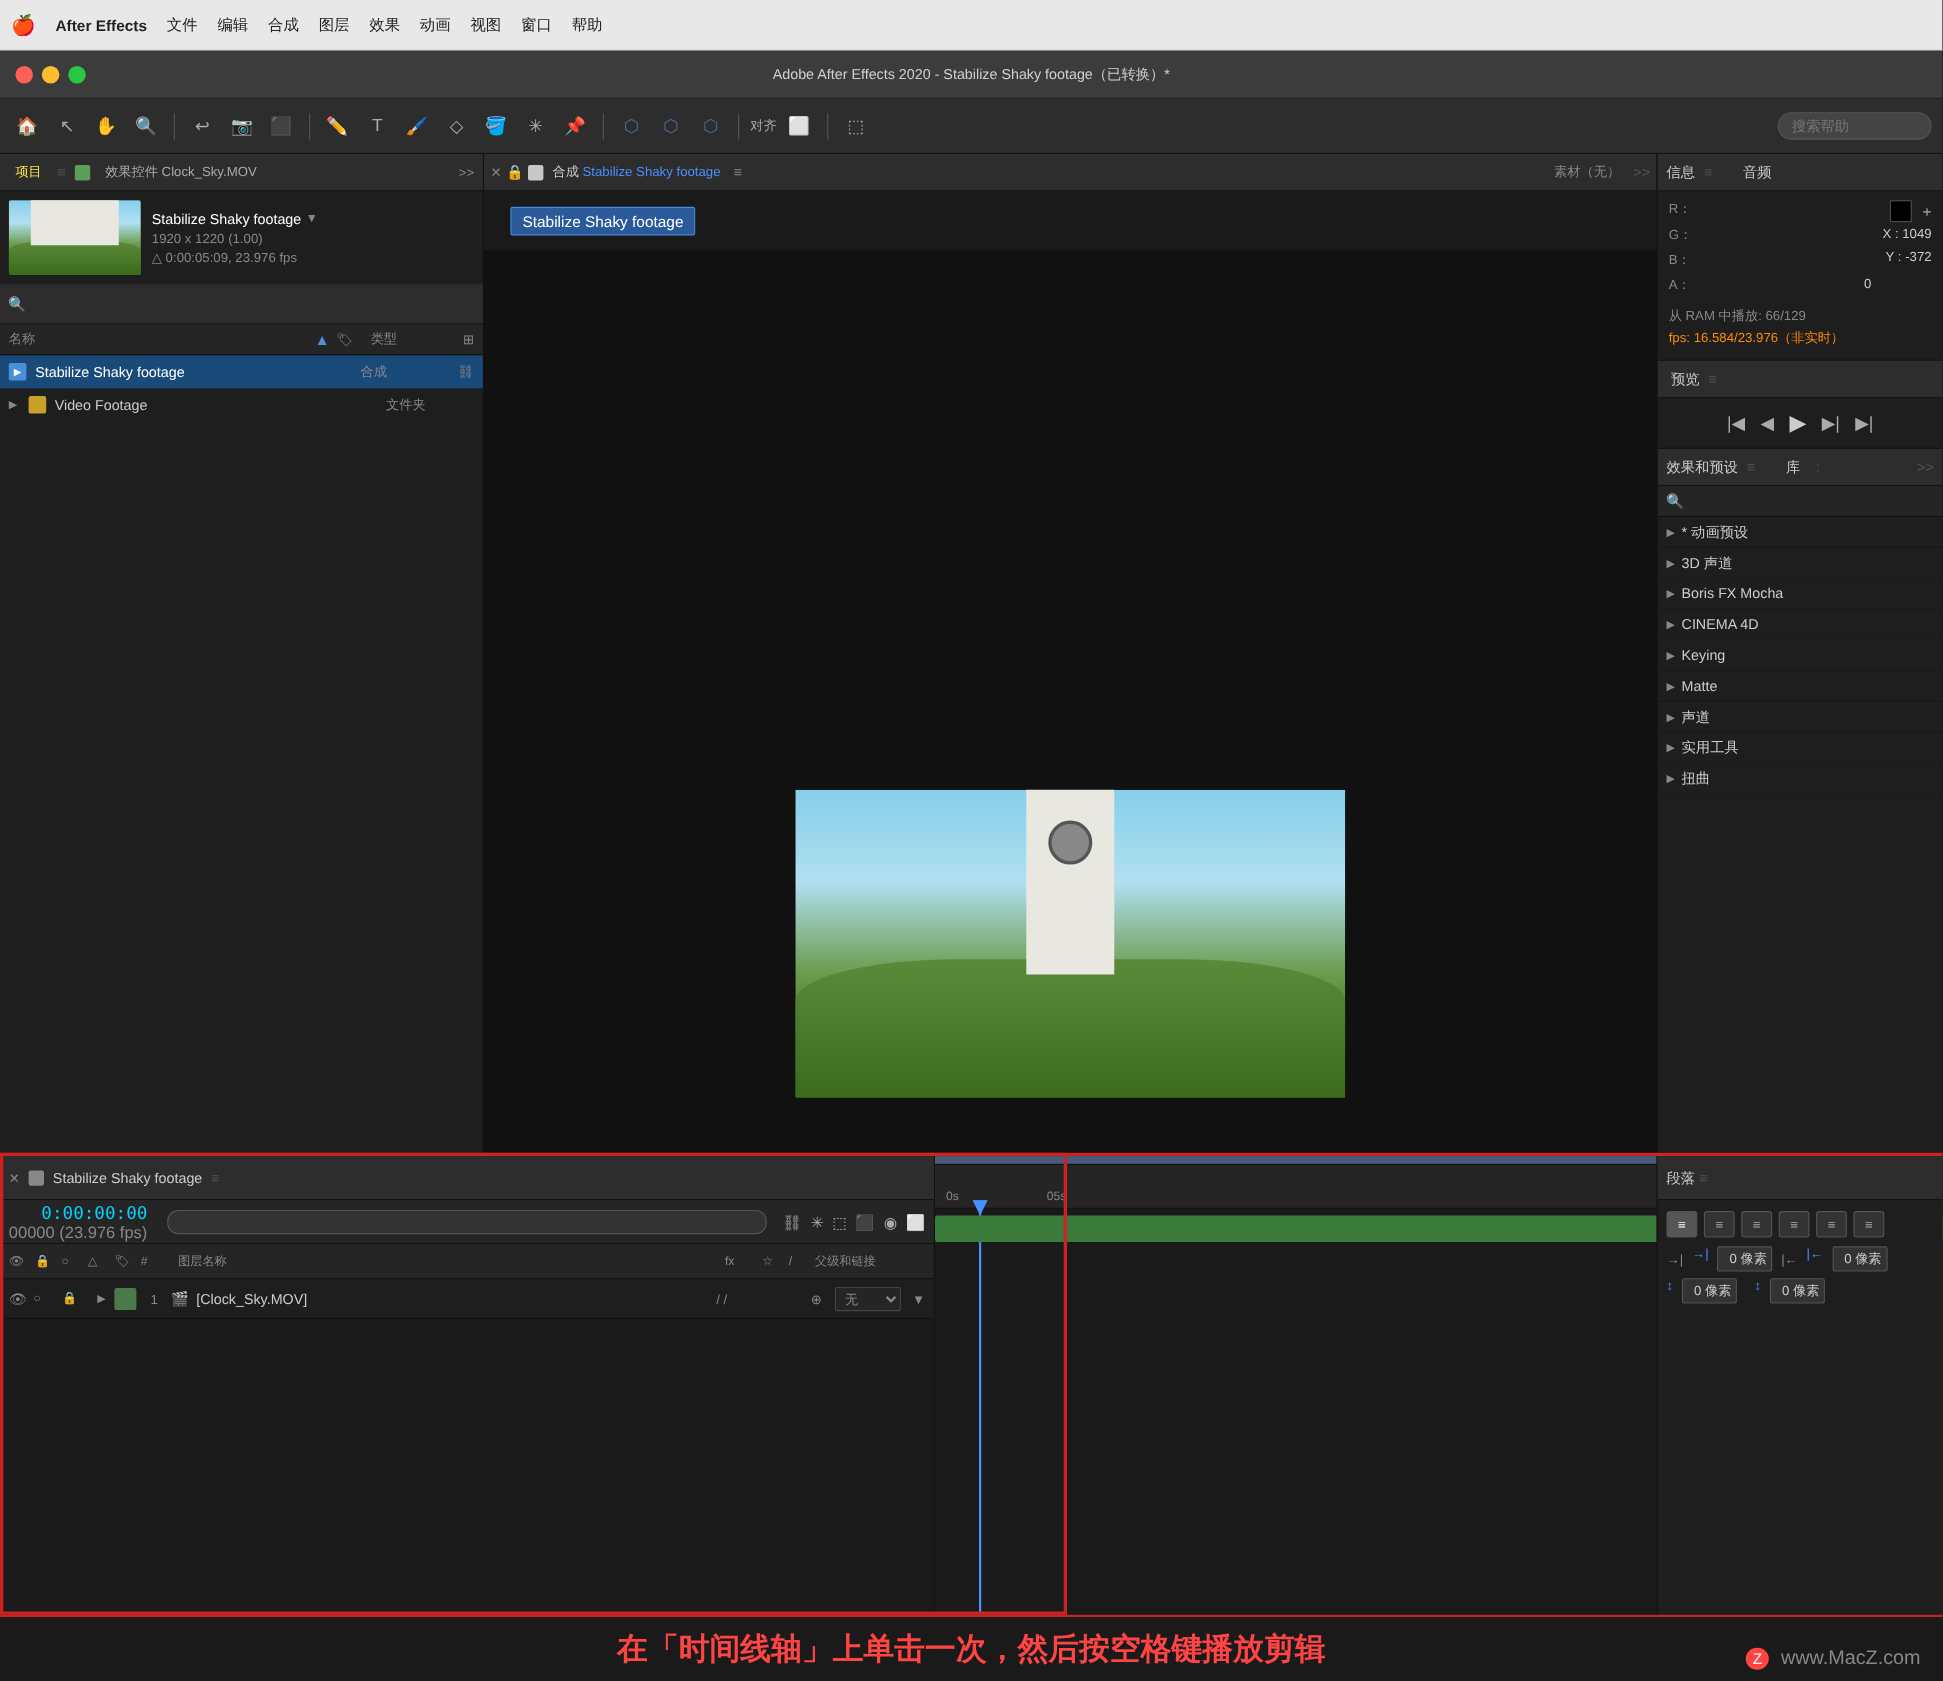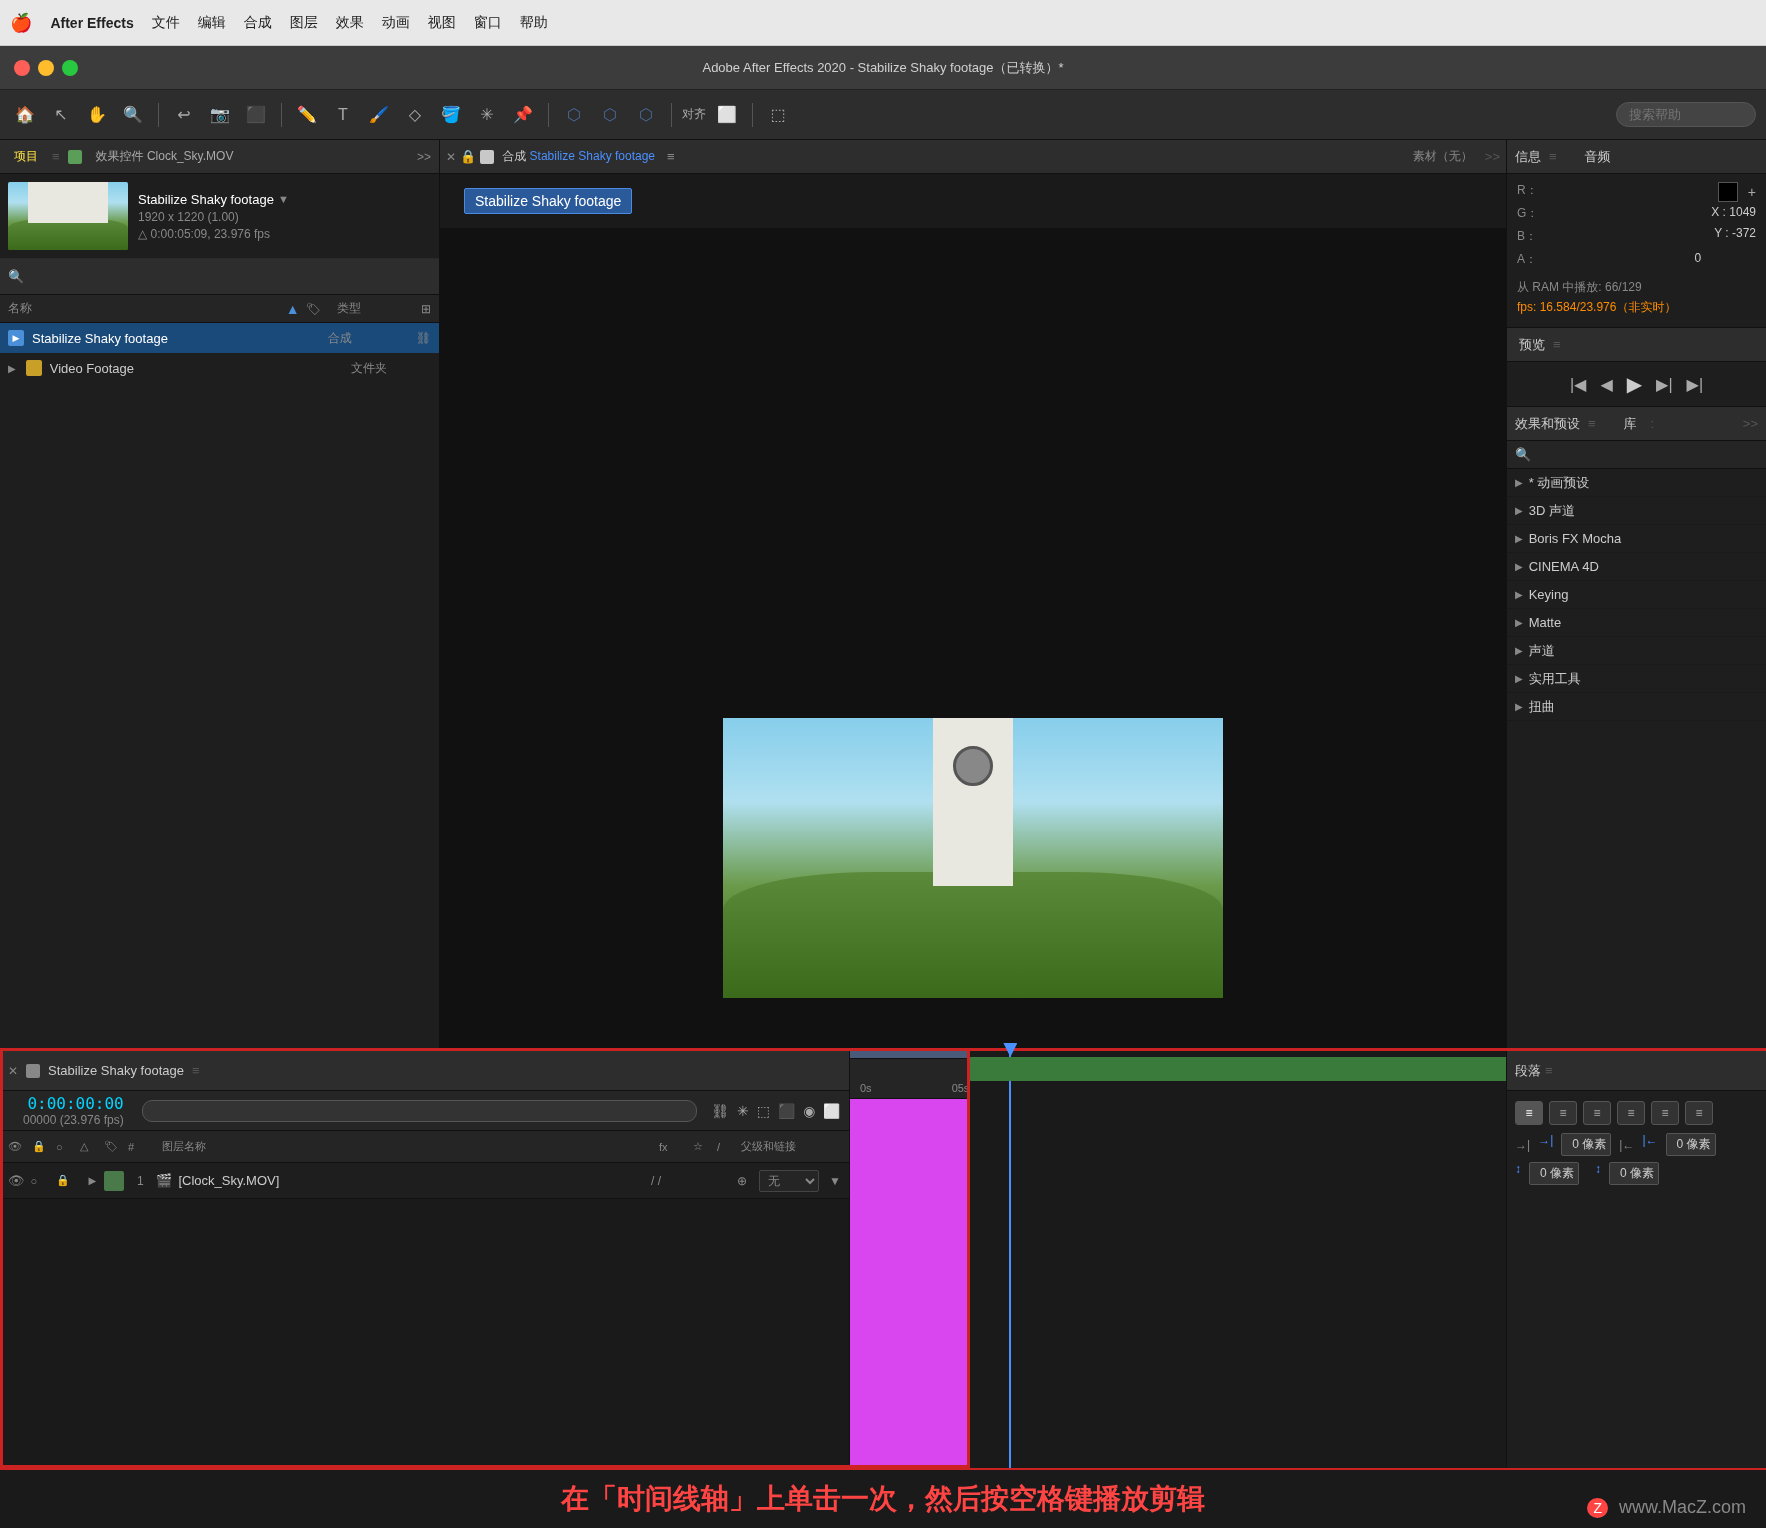--- a/index.html
+++ b/index.html
@@ -570,23 +570,22 @@
     }
     .time-display {
       color: #00d4ff;
       font-size: 16px;
       font-weight: 500;
       font-family: monospace;
       min-width: 110px;
       text-align: right;
     }
     .time-sub {
-      font-size: 12px;
+      font-size: 15px;
       color: #888;
-      margin-left: 15px;
     }
 
     .timeline-columns-header {
       height: 32px;
       background: #252525;
       display: flex;
       align-items: center;
       padding: 0 8px;
       gap: 4px;
       border-bottom: 1px solid #111;
@@ -614,24 +613,24 @@
     }
     .layer-name {
       font-size: 13px;
       color: #ccc;
       flex: 1;
     }
 
     
     .timeline-right {
       flex: 1;
-      background: #d946ef;
+      background: #7f1d1d;
       position: relative;
       display: flex;
-      flex-direction: row;
+      flex-direction: column;
     }
     .timeline-ruler {
       height: 40px;
       background: #252525;
       border-bottom: 1px solid #111;
       display: flex;
       align-items: flex-end;
       padding-bottom: 4px;
       padding-left: 10px;
       font-size: 11px;

